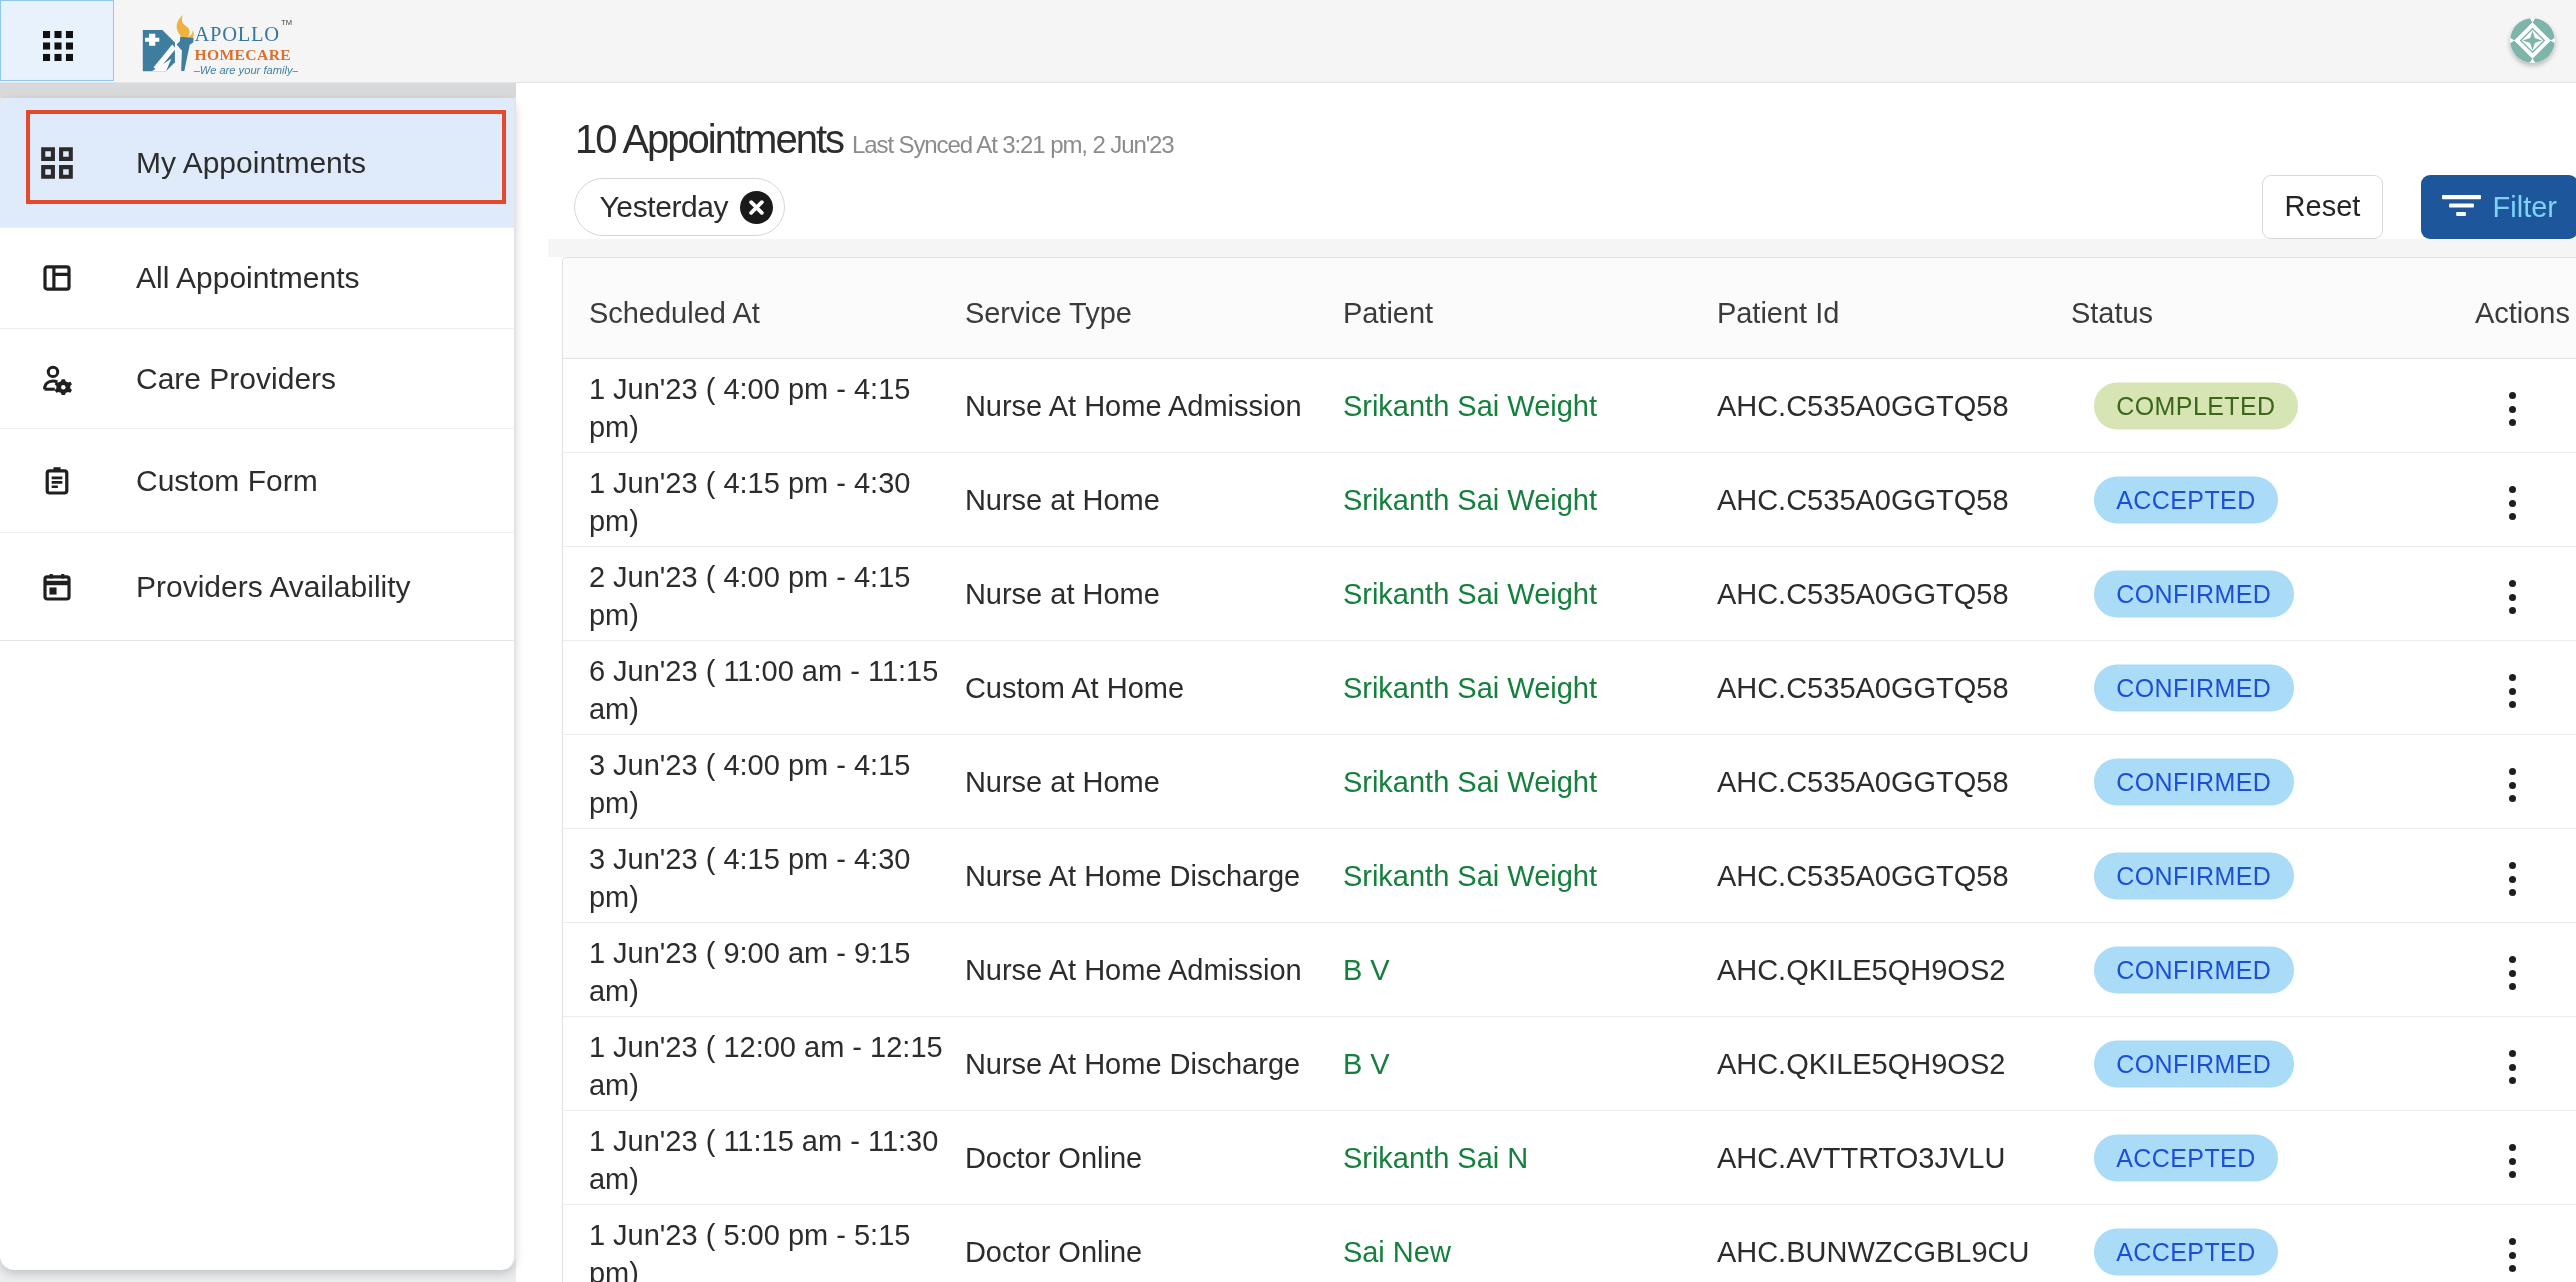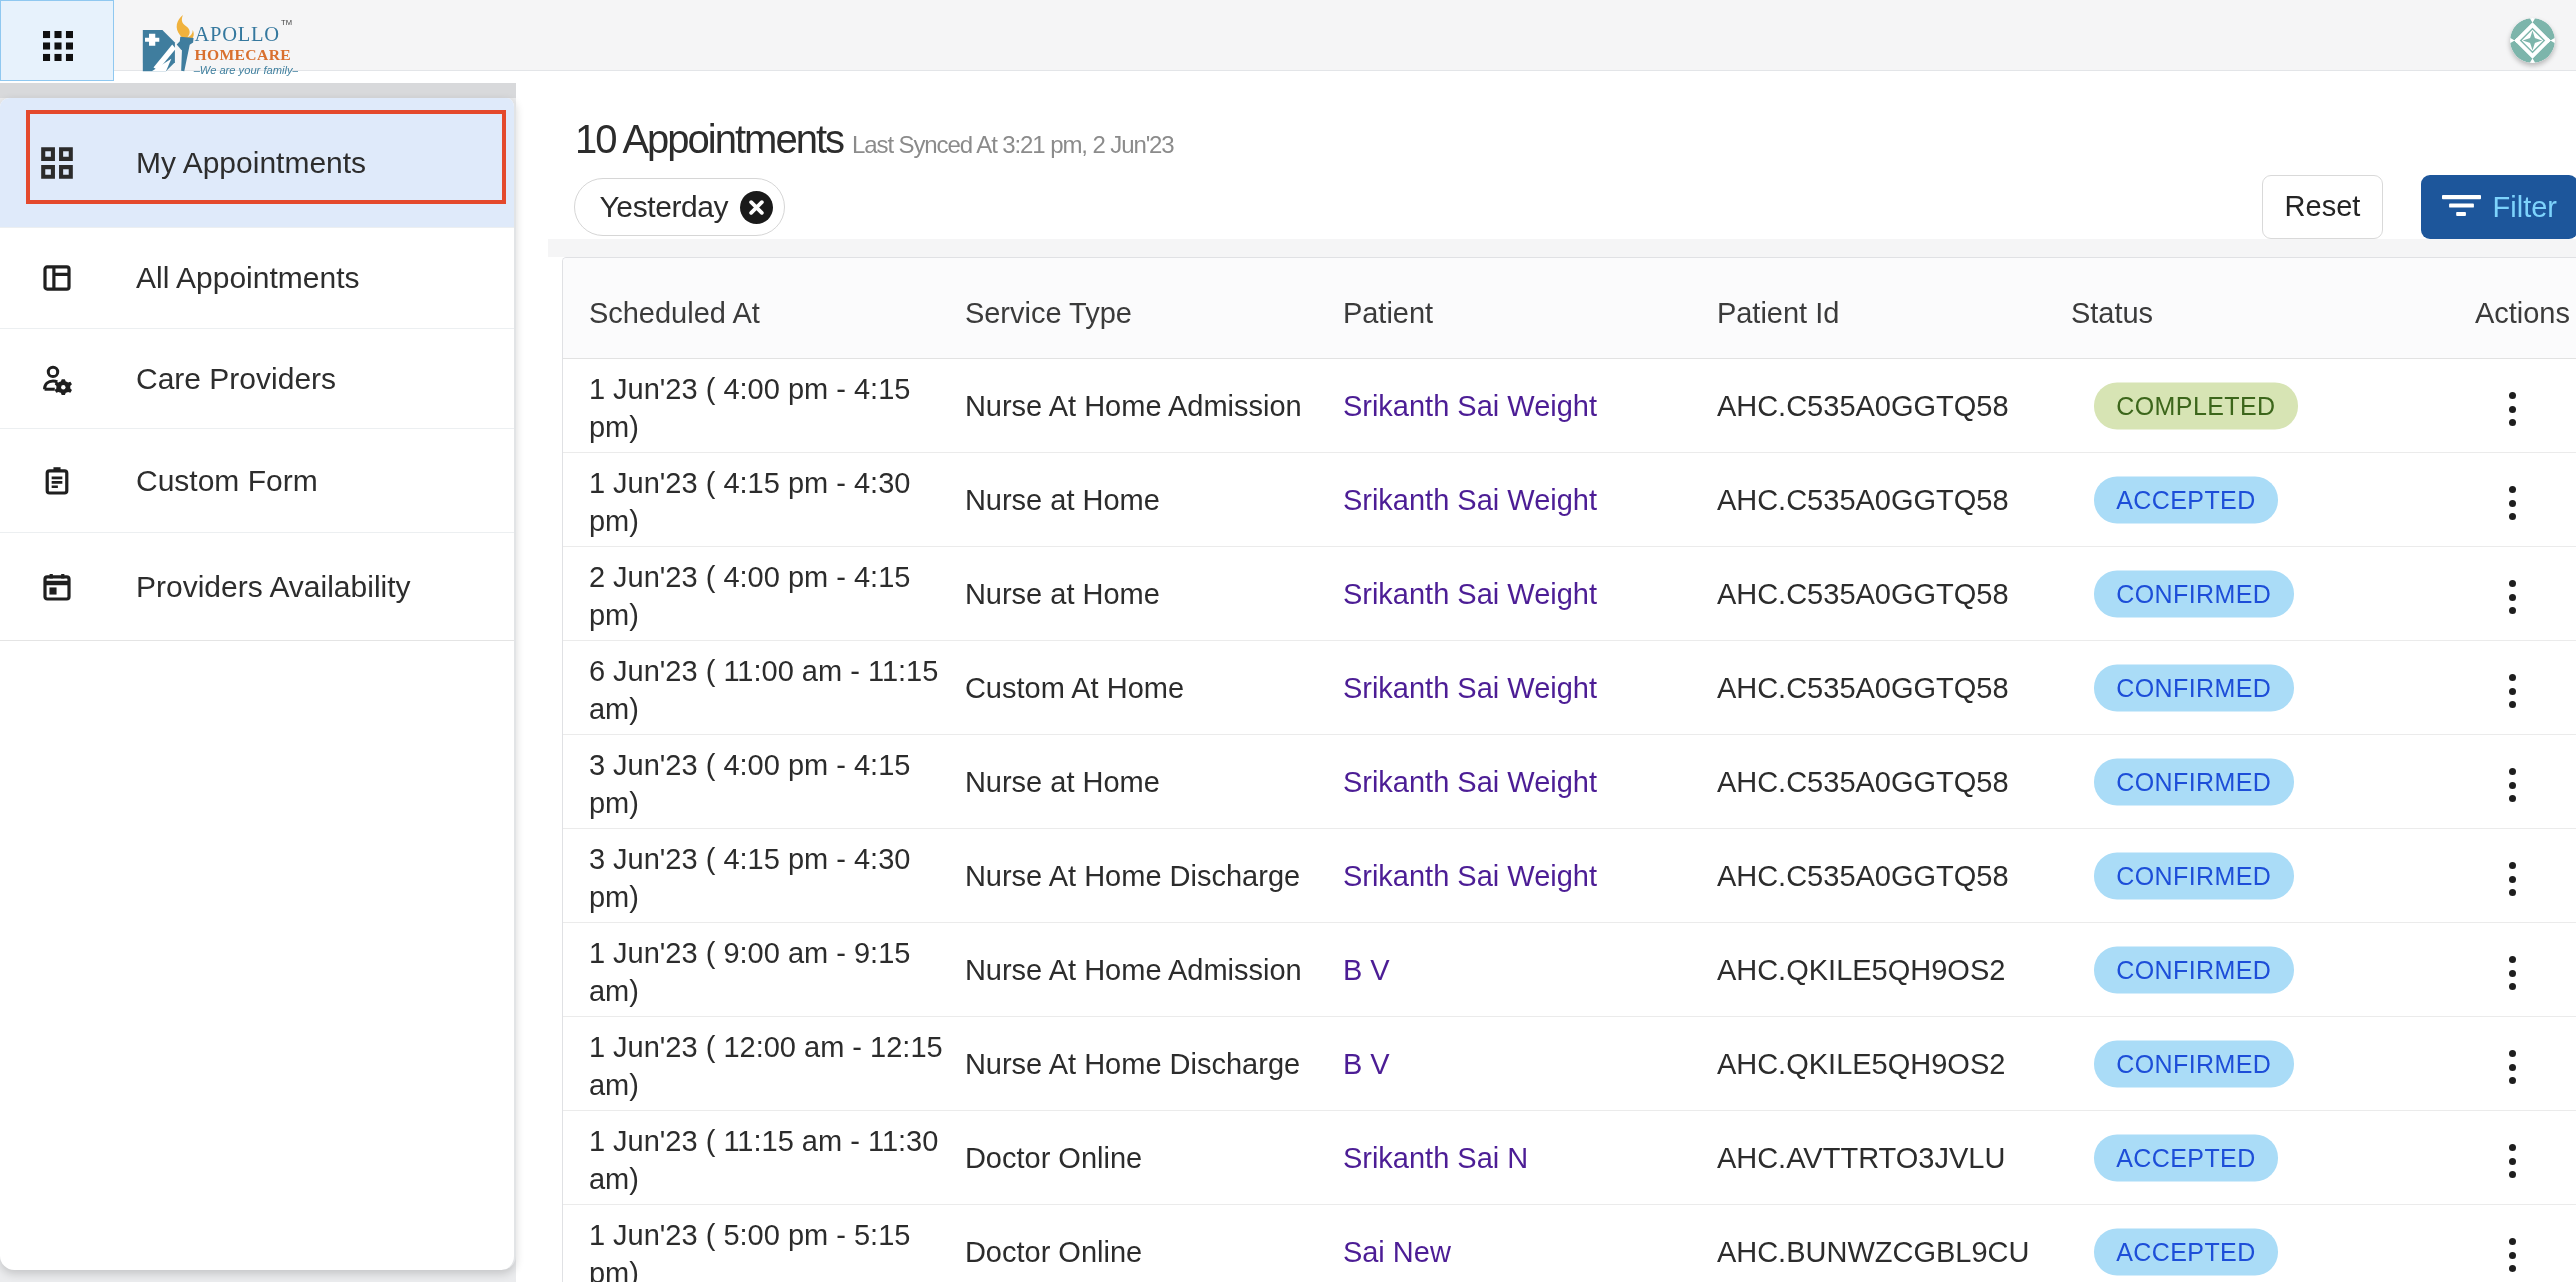--- a/index.html
+++ b/index.html
@@ -1,20 +1,20 @@
 <!DOCTYPE html>
 <html style="font-size:14.3px"><head>
 <meta charset="utf-8">
 <style>
   * { margin:0; padding:0; box-sizing:border-box; }
   html,body { width:2576px; height:1283px; overflow:hidden; background:#fff;
     font-family:"Liberation Sans", sans-serif; }
 
   
-  .header { position:absolute; left:0; top:0; width:2576px; height:71px;
+  .header { position:absolute; left:0; top:0; width:2576px; height:83px;
     background:#f5f5f6; border-bottom:1.8px solid #e3e5e8; }
   .menubtn { position:absolute; left:0; top:0; width:114px; height:81px;
     background:#e7f2fc; border:1.8px solid #8fc8f0; }
   .gridicon { position:absolute; left:42px; top:30px; }
   .logo { position:absolute; left:141px; top:5.4px; }
   .avatar { position:absolute; left:2510px; top:18px; width:45px; height:45px;
     border-radius:50%; overflow:hidden; box-shadow:0 2.7px 5.4px rgba(0,0,0,.25); }
 
   
   .leftbg { position:absolute; left:0; top:83px; width:516px; height:1199px; background:#ebecee; }
@@ -51,21 +51,21 @@
   .graytop { position:absolute; left:0; top:0; width:2056px; height:18px; background:#f5f5f6; }
   .grayright { position:absolute; left:2038px; top:0; width:18px; height:1044px; background:#f5f5f6; }
   .tcard { position:absolute; left:14.3px; top:18px; width:2024px; height:1026px;
     background:#fff; border:1.8px solid #e0e1e4; border-bottom:none; border-radius:4.5px 4.5px 0 0; overflow:hidden; }
   .thead { position:relative; height:101px; background:#fbfbfc; border-bottom:1.8px solid #e2e2e2; }
   .thead .c { position:absolute; top:0; line-height:111px; font-size:29px; color:#3b3b3b; }
   .trow { position:relative; height:94px; border-bottom:1.8px solid #ebebeb; }
   .trow .date { position:absolute; left:26px; top:calc(50% + 2.7px); transform:translateY(-50%);
     font-size:29px; line-height:38px; color:#2c2c2c; white-space:pre; }
   .trow .c1 { position:absolute; left:402px; top:50%; transform:translateY(-50%); font-size:29px; color:#2c2c2c; }
-  .trow .c2 { position:absolute; left:780px; top:50%; transform:translateY(-50%); font-size:29px; color:#4c1d95; }
+  .trow .c2 { position:absolute; left:780px; top:50%; transform:translateY(-50%); font-size:29px; color:#15803d; }
   .trow .c3 { position:absolute; left:1154px; top:50%; transform:translateY(-50%); font-size:29px; color:#2c2c2c; }
   .badge { position:absolute; left:1531px; top:50%; transform:translateY(-50%);
     height:47px; line-height:47px; border-radius:23px; padding:0 22.4px; font-size:25px; letter-spacing:0.4px; }
   .b-green { background:#d7e4b4; color:#3c661b; }
   .b-blue  { background:#aadcf7; color:#1d4ed8; }
   .kebab { position:absolute; left:1946px; top:50%; margin-top:-13.4px; }
   .kebab i { display:block; width:7.2px; height:7.2px; border-radius:50%; background:#1e1e1e; margin:0 0 6.3px 0; }
   .kebab i:last-child { margin-bottom:0; }
 </style>
 </head>

